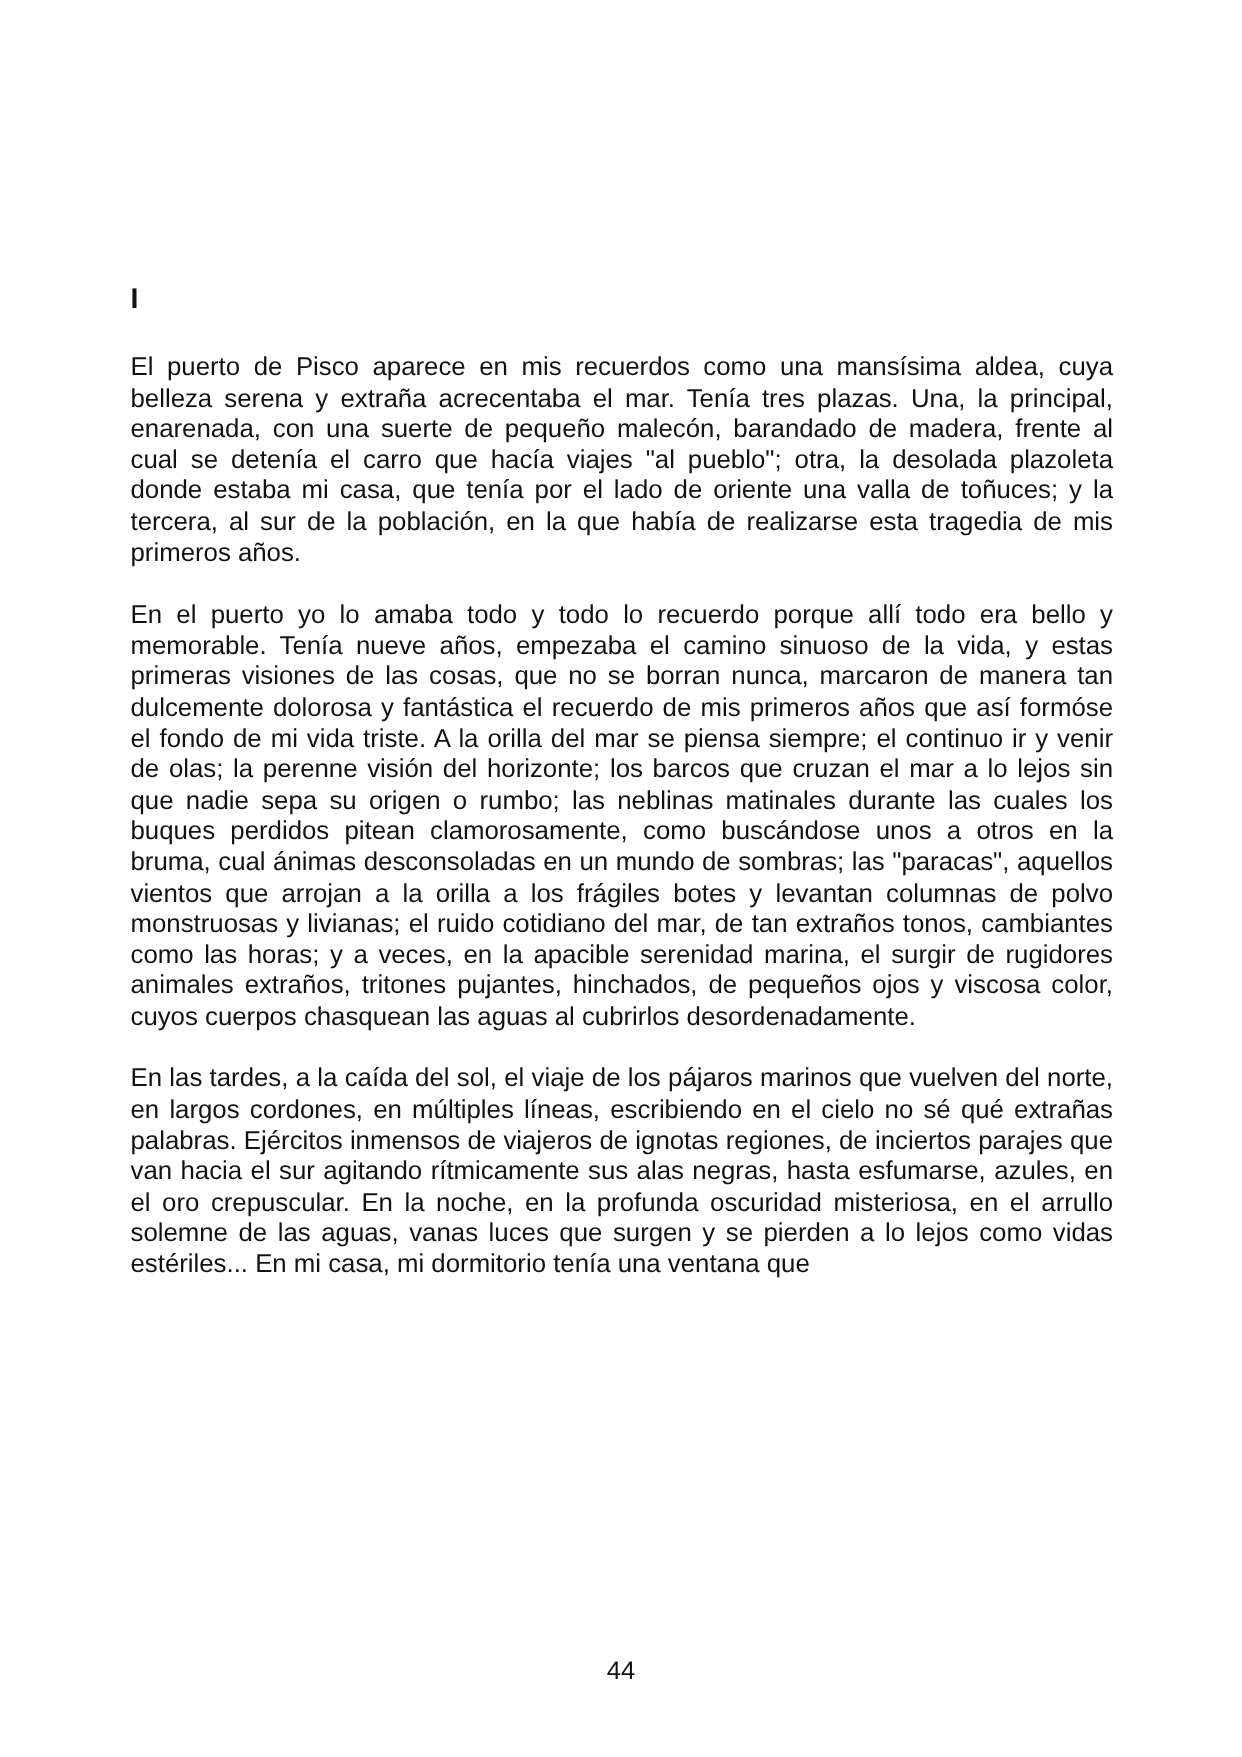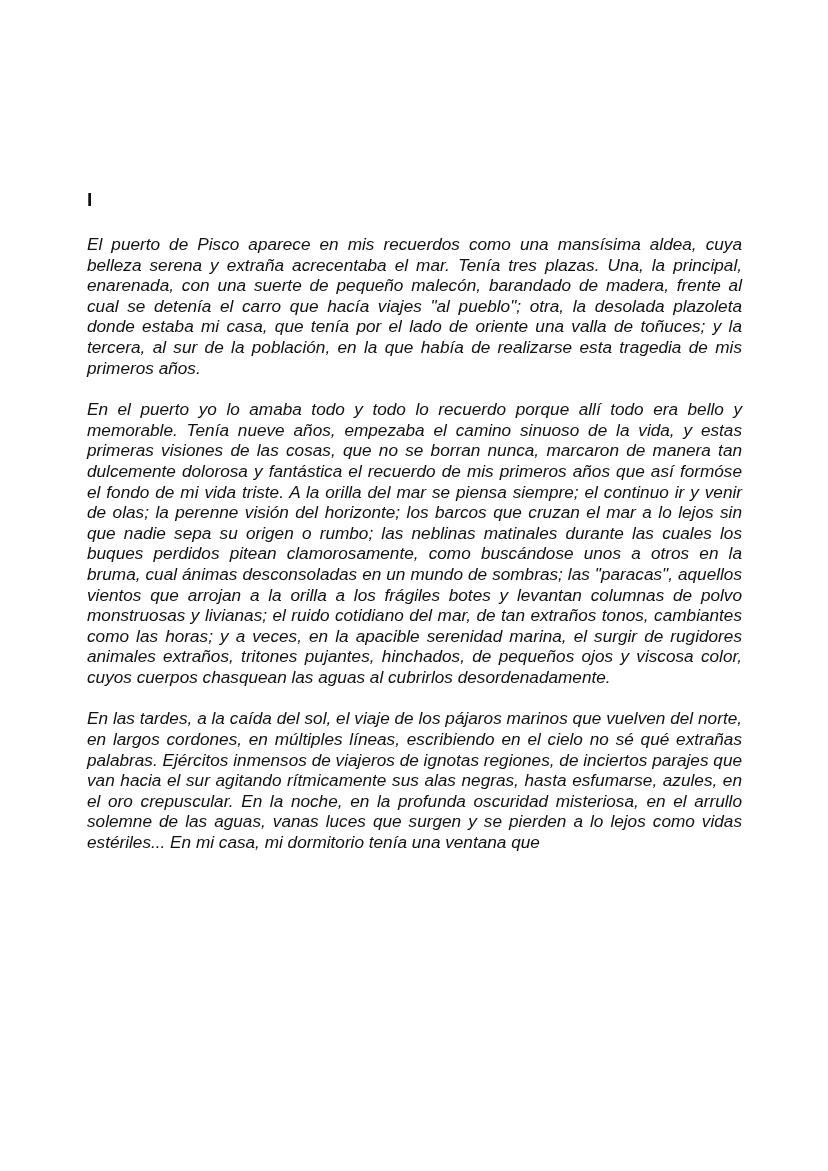--- a/index.html
+++ b/index.html
@@ -29,21 +29,20 @@
     font-size: 19px;
     font-weight: bold;
     line-height: 24px;
     margin: 0;
   }
   .body-text {
     position: absolute;
     left: 87px;
     top: 234px;
     width: 655px;
-    font-style: italic;
   }
   .para {
     margin: 0 0 21px 0;
     font-size: 17.2px;
     line-height: 20.6px;
     text-align: justify;
     hyphens: none;
   }
   .page-number {
     position: absolute;
@@ -60,13 +59,14 @@
 
 <div class="page">
   <h1 class="chapter-heading">I</h1>
 
   <div class="body-text">
     <p class="para">El puerto de Pisco aparece en mis recuerdos como una mansísima aldea, cuya belleza serena y extraña acrecentaba el mar. Tenía tres plazas. Una, la principal, enarenada, con una suerte de pequeño malecón, barandado de madera, frente al cual se detenía el carro que hacía viajes "al pueblo"; otra, la desolada plazoleta donde estaba mi casa, que tenía por el lado de oriente una valla de toñuces; y la tercera, al sur de la población, en la que había de realizarse esta tragedia de mis primeros años.</p>
     <p class="para">En el puerto yo lo amaba todo y todo lo recuerdo porque allí todo era bello y memorable. Tenía nueve años, empezaba el camino sinuoso de la vida, y estas primeras visiones de las cosas, que no se borran nunca, marcaron de manera tan dulcemente dolorosa y fantástica el recuerdo de mis primeros años que así formóse el fondo de mi vida triste. A la orilla del mar se piensa siempre; el continuo ir y venir de olas; la perenne visión del horizonte; los barcos que cruzan el mar a lo lejos sin que nadie sepa su origen o rumbo; las neblinas matinales durante las cuales los buques perdidos pitean clamorosamente, como buscándose unos a otros en la bruma, cual ánimas desconsoladas en un mundo de sombras; las "paracas", aquellos vientos que arrojan a la orilla a los frágiles botes y levantan columnas de polvo monstruosas y livianas; el ruido cotidiano del mar, de tan extraños tonos, cambiantes como las horas; y a veces, en la apacible serenidad marina, el surgir de rugidores animales extraños, tritones pujantes, hinchados, de pequeños ojos y viscosa color, cuyos cuerpos chasquean las aguas al cubrirlos desordenadamente.</p>
     <p class="para last-para">En las tardes, a la caída del sol, el viaje de los pájaros marinos que vuelven del norte, en largos cordones, en múltiples líneas, escribiendo en el cielo no sé qué extrañas palabras. Ejércitos inmensos de viajeros de ignotas regiones, de inciertos parajes que van hacia el sur agitando rítmicamente sus alas negras, hasta esfumarse, azules, en el oro crepuscular. En la noche, en la profunda oscuridad misteriosa, en el arrullo solemne de las aguas, vanas luces que surgen y se pierden a lo lejos como vidas estériles... En mi casa, mi dormitorio tenía una ventana que</p>
   </div>
 
+  <div class="page-number">44</div>
 </div>
 
 </body></html>

